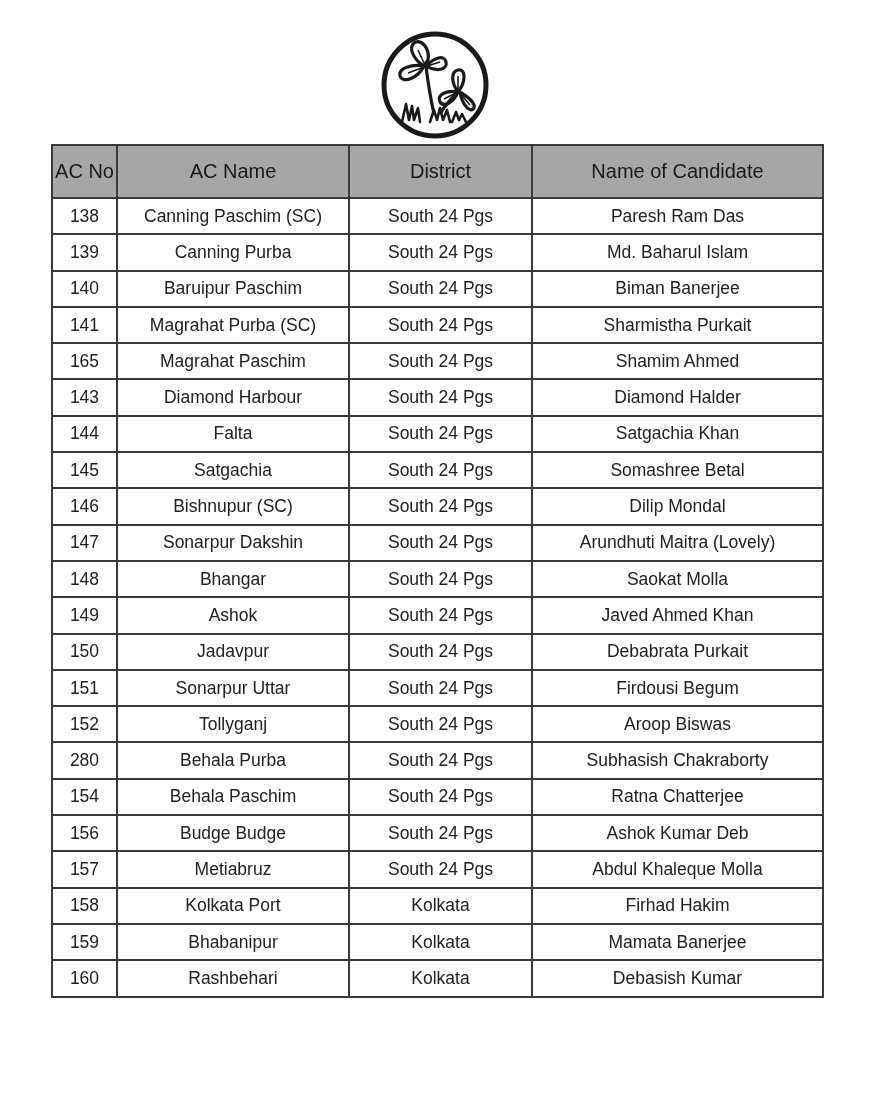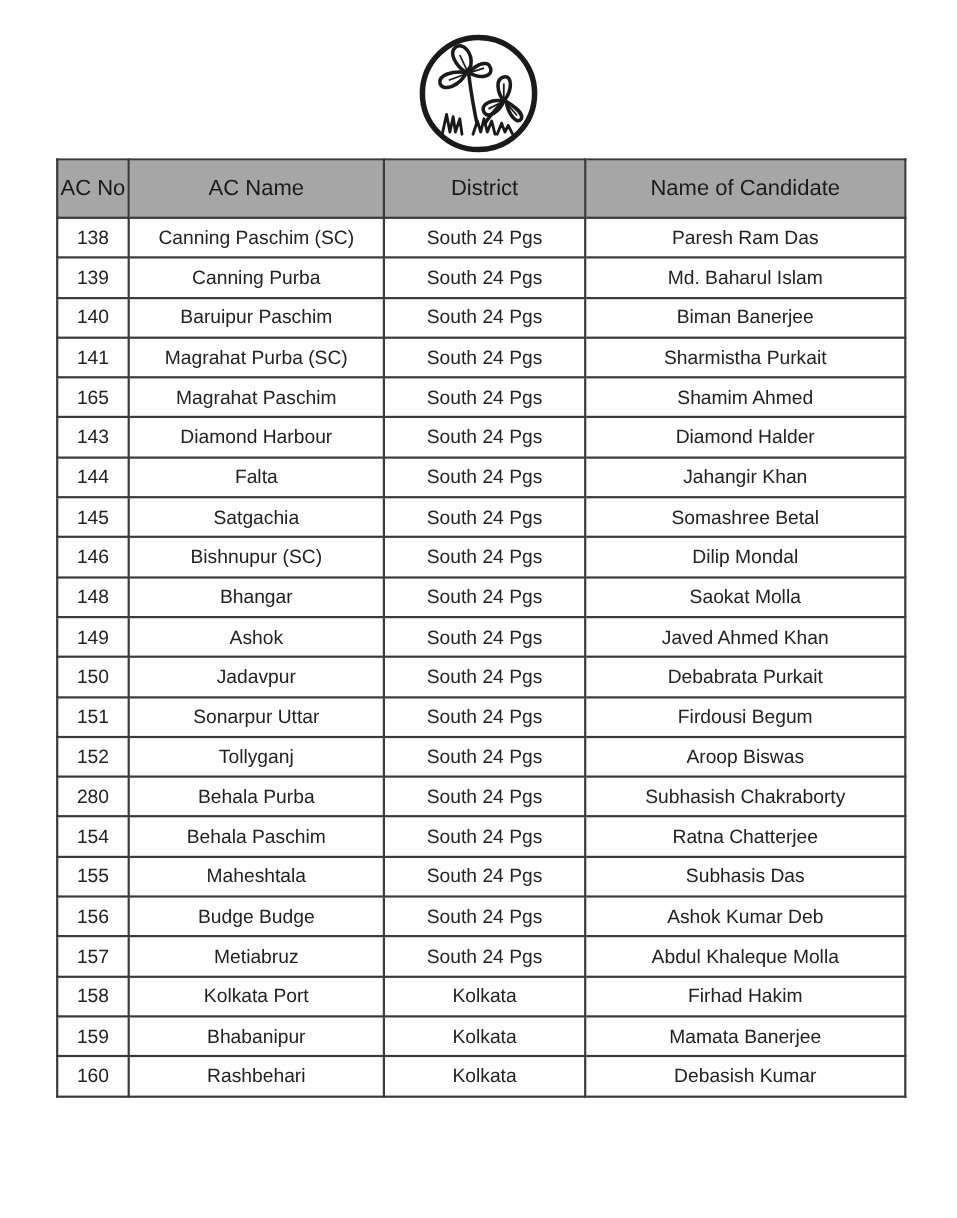--- a/index.html
+++ b/index.html
@@ -144,35 +144,41 @@
       <tr>
         <td>143</td>
         <td>Diamond Harbour</td>
         <td>South 24 Pgs</td>
         <td>Diamond Halder</td>
       </tr>
       <tr>
         <td>144</td>
         <td>Falta</td>
         <td>South 24 Pgs</td>
-        <td>Jahangir Khan</td>
+        <td>Satgachia Khan</td>
       </tr>
       <tr>
         <td>145</td>
         <td>Satgachia</td>
         <td>South 24 Pgs</td>
         <td>Somashree Betal</td>
       </tr>
       <tr>
         <td>146</td>
         <td>Bishnupur (SC)</td>
         <td>South 24 Pgs</td>
         <td>Dilip Mondal</td>
       </tr>
       <tr>
+        <td>147</td>
+        <td>Sonarpur Dakshin</td>
+        <td>South 24 Pgs</td>
+        <td>Arundhuti Maitra (Lovely)</td>
+      </tr>
+      <tr>
         <td>148</td>
         <td>Bhangar</td>
         <td>South 24 Pgs</td>
         <td>Saokat Molla</td>
       </tr>
       <tr>
         <td>149</td>
         <td>Ashok</td>
         <td>South 24 Pgs</td>
         <td>Javed Ahmed Khan</td>
@@ -199,26 +205,20 @@
         <td>280</td>
         <td>Behala Purba</td>
         <td>South 24 Pgs</td>
         <td>Subhasish Chakraborty</td>
       </tr>
       <tr>
         <td>154</td>
         <td>Behala Paschim</td>
         <td>South 24 Pgs</td>
         <td>Ratna Chatterjee</td>
-      </tr>
-      <tr>
-        <td>155</td>
-        <td>Maheshtala</td>
-        <td>South 24 Pgs</td>
-        <td>Subhasis Das</td>
       </tr>
       <tr>
         <td>156</td>
         <td>Budge Budge</td>
         <td>South 24 Pgs</td>
         <td>Ashok Kumar Deb</td>
       </tr>
       <tr>
         <td>157</td>
         <td>Metiabruz</td>

